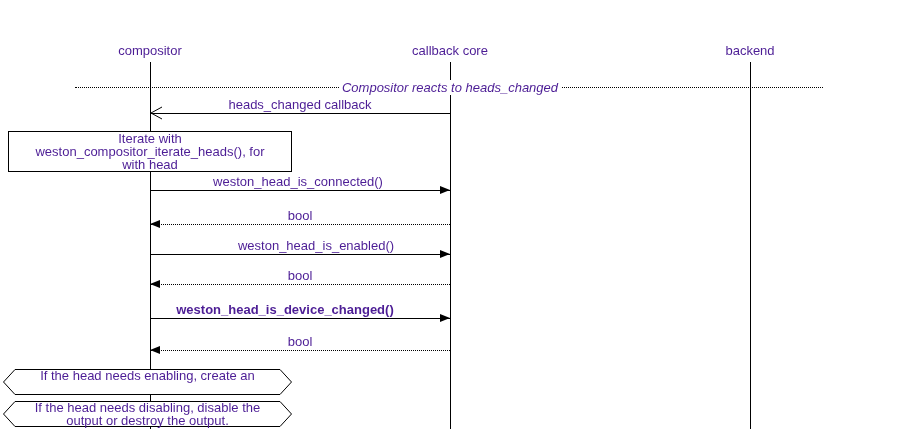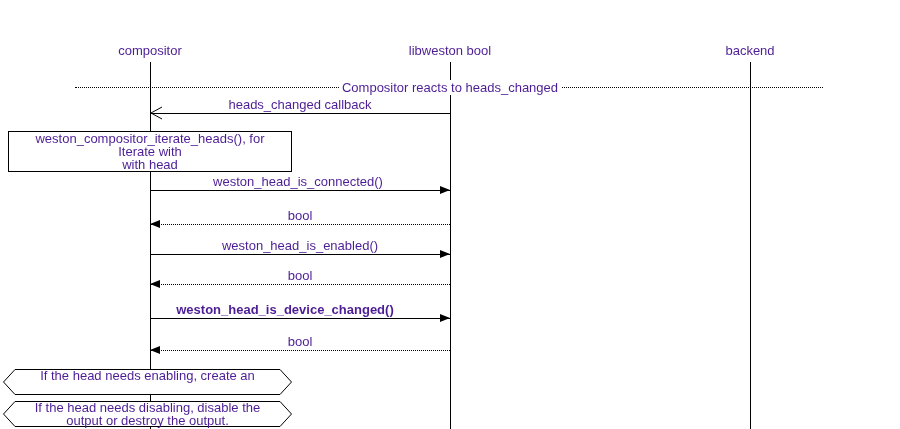--- a/index.html
+++ b/index.html
@@ -38,20 +38,21 @@
   }
   .divider-label {
     position: absolute;
     top: 43px;
     transform: translateX(-50%);
     background: #ffffff;
     padding: 0 3px;
     white-space: nowrap;
     line-height: 15px;
     z-index: 2;
+    font-style: italic;
   }
   .msg-line {
     position: absolute;
     height: 0;
     border-top: 1px solid #000000;
     z-index: 1;
   }
   .msg-line.dotted { border-top-style: dotted; }
   .msg-label {
     position: absolute;
@@ -99,49 +100,49 @@
   }
   .constraint-line { line-height: 13px; }
 </style>
 </head>
 <body>
 
 <div class="diagram">
   <div id="participants">
       <div class="participant-label" style="left: 150px;">compositor</div>
       <div class="lifeline" style="left: 150px;"></div>
-      <div class="participant-label" style="left: 450px;">libweston bool</div>
+      <div class="participant-label" style="left: 450px;">callback core</div>
       <div class="lifeline" style="left: 450px;"></div>
       <div class="participant-label" style="left: 750px;">backend</div>
       <div class="lifeline" style="left: 750px;"></div>
     </div>
 
   <div class="divider-line" id="divider-line" style="left: 75px; width: 748px;"></div>
   <span class="divider-label" id="divider-label" style="left: 450px;">Compositor reacts to heads_changed</span>
 
   <div class="note-box" id="note-box">
+      <div class="note-line">Iterate with</div>
       <div class="note-line">weston_compositor_iterate_heads(), for</div>
-      <div class="note-line">Iterate with</div>
       <div class="note-line">with head</div>
     </div>
 
   <div id="messages">
       <div class="msg-line" style="left: 150px; top: 76px; width: 300px;"></div>
       <div class="msg-label" style="left: 150px; top: 60px; width: 300px;">heads_changed callback</div>
       <div class="arrowhead-open" style="left: 150px; top: 69px;"><svg width="13" height="14">
           <path d="M12 1 L1 7 L12 13" fill="none" stroke="#000" stroke-width="1"></path>
         </svg></div>
       <div class="msg-line" style="left: 150px; top: 153px; width: 300px;"></div>
       <div class="msg-label" style="left: 148px; top: 137px; width: 300px;">weston_head_is_connected()</div>
       <div class="arrowhead-filled-right" style="left: 440px; top: 148.5px;"></div>
       <div class="msg-line dotted" style="left: 150px; top: 187px; width: 300px;"></div>
       <div class="msg-label" style="left: 150px; top: 171px; width: 300px;">bool</div>
       <div class="arrowhead-filled-left" style="left: 150px; top: 182.5px;"></div>
       <div class="msg-line" style="left: 150px; top: 217px; width: 300px;"></div>
-      <div class="msg-label" style="left: 150px; top: 201px; width: 300px;">weston_head_is_enabled()</div>
+      <div class="msg-label" style="left: 150px; top: 201px; width: 300px; padding-left: 16px;">weston_head_is_enabled()</div>
       <div class="arrowhead-filled-right" style="left: 440px; top: 212.5px;"></div>
       <div class="msg-line dotted" style="left: 150px; top: 247px; width: 300px;"></div>
       <div class="msg-label" style="left: 150px; top: 231px; width: 300px;">bool</div>
       <div class="arrowhead-filled-left" style="left: 150px; top: 242.5px;"></div>
       <div class="msg-line" style="left: 150px; top: 281px; width: 300px;"></div>
       <div class="msg-label" style="left: 135px; top: 265px; width: 300px; font-weight: bold;">weston_head_is_device_changed()</div>
       <div class="arrowhead-filled-right" style="left: 440px; top: 276.5px;"></div>
       <div class="msg-line dotted" style="left: 150px; top: 313px; width: 300px;"></div>
       <div class="msg-label" style="left: 150px; top: 297px; width: 300px;">bool</div>
       <div class="arrowhead-filled-left" style="left: 150px; top: 308.5px;"></div>

